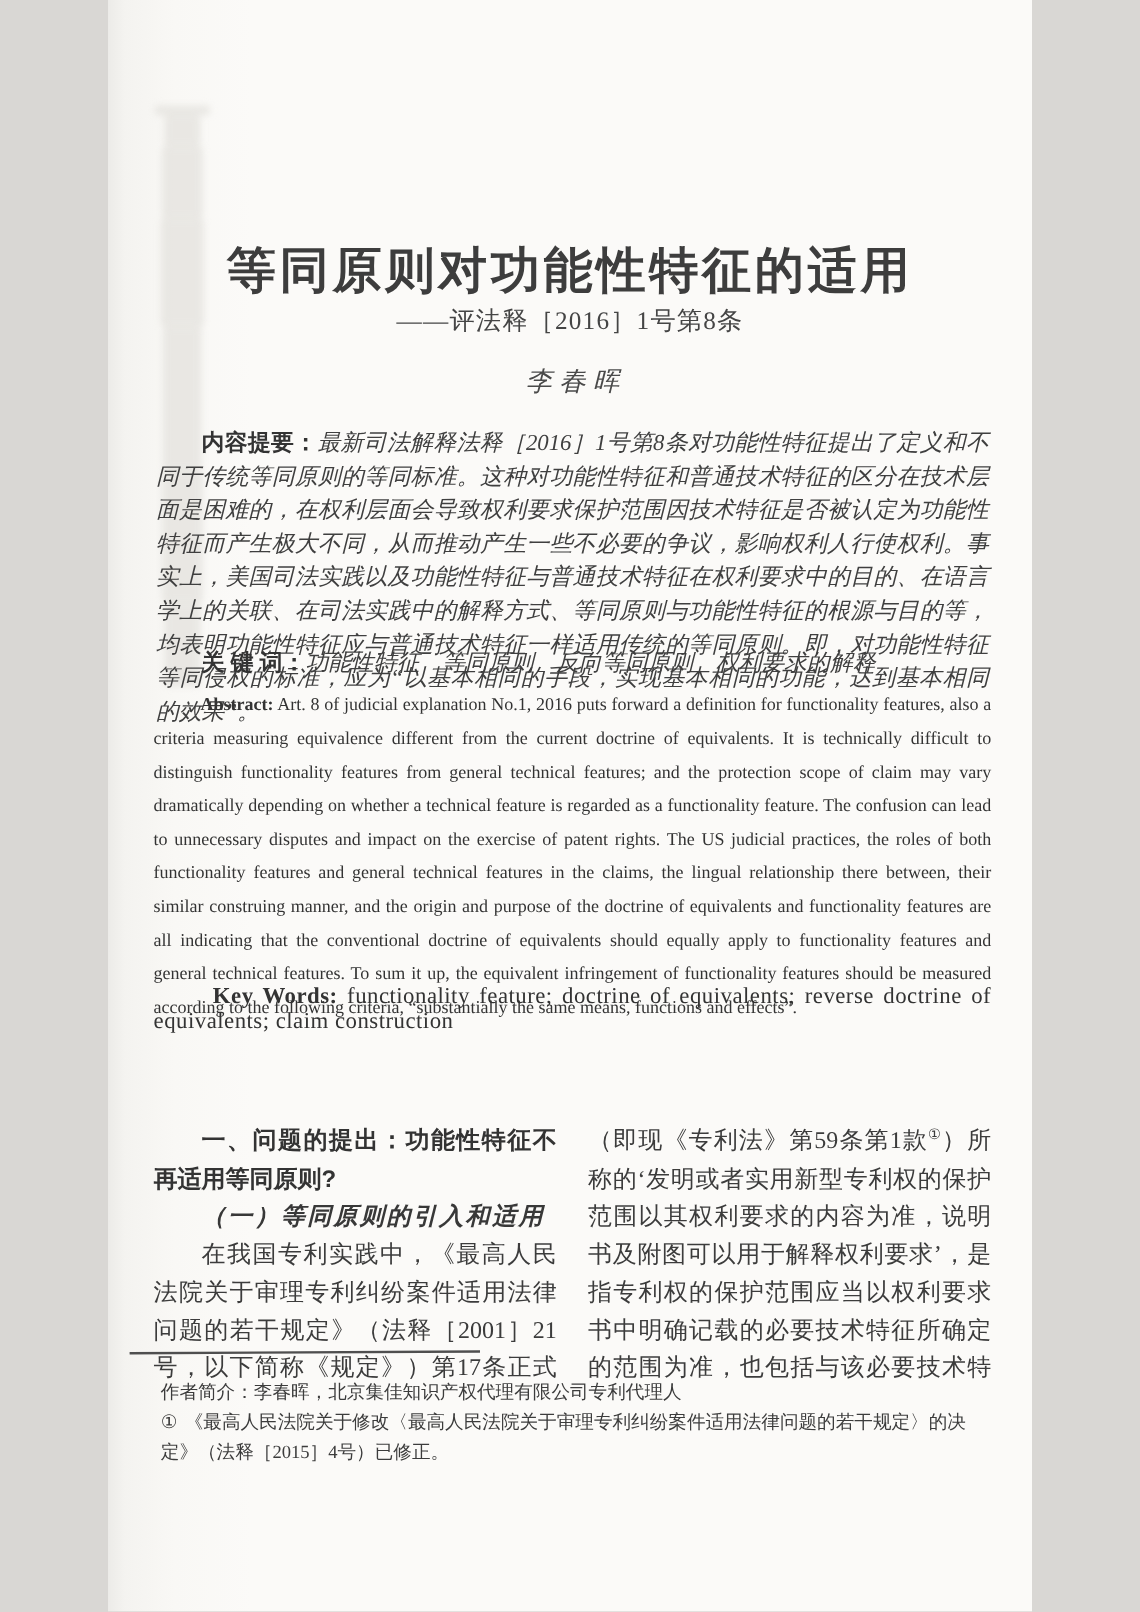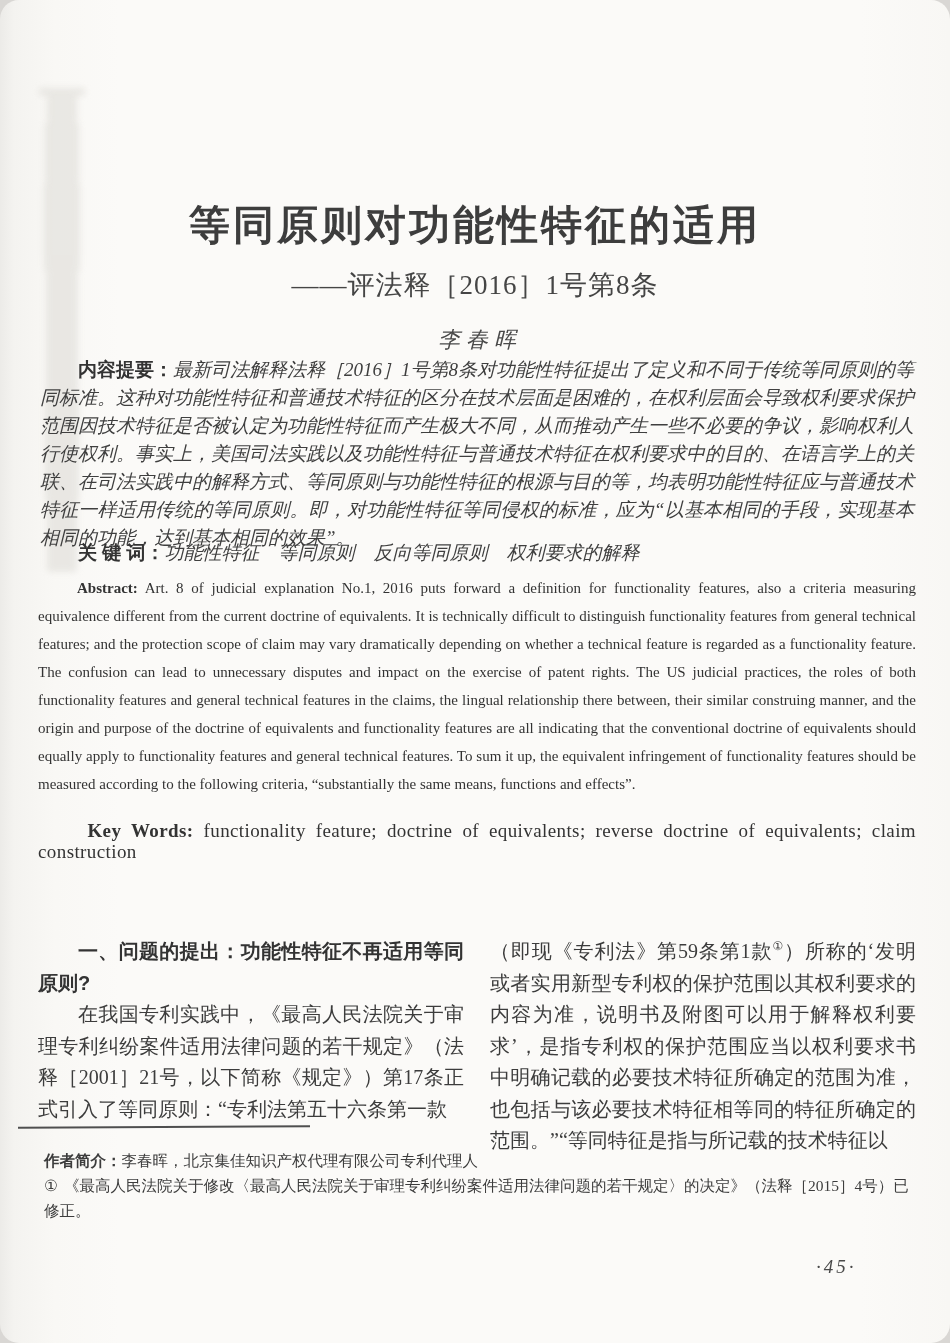--- a/index.html
+++ b/index.html
@@ -1,43 +1,42 @@
 <!DOCTYPE html>
 <html><head>
 <meta charset="utf-8">
 <style>
   html,body{margin:0;padding:0;}
   body{background:#d9d7d4;font-family:"Liberation Serif", serif;}
   .page{
     position:relative;
-    width:950px;height:1343px;
+    width:770px;height:1343px;
     margin:0 auto;
     background:
       linear-gradient(90deg,#ecebe8 0px,#f4f3f0 14px,#f9f8f5 55px,#fbfaf8 120px,#fbfaf8 860px,#f8f7f4 950px);
     color:#3a3a3a;
     overflow:hidden;
-    border-radius:19px;
   }
   
   .bleed{position:absolute;left:22px;top:88px;width:80px;height:700px;opacity:.55;filter:blur(3px);}
   .bleed i{display:block;background:#dcdad5;border-radius:3px;margin:0 auto;}
   .b1{width:46px;height:8px;margin-bottom:60px;}
   .b2{width:30px;height:26px;margin-bottom:40px;}
   .b3{width:34px;height:60px;margin-bottom:34px;}
   .b4{width:36px;height:90px;margin-bottom:30px;}
   .b5{width:32px;height:120px;margin-bottom:28px;}
   .b6{width:34px;height:110px;margin-bottom:26px;}
   .b7{width:30px;height:70px;}
 
   .title-block{position:absolute;left:0;top:198px;width:100%;text-align:center;}
   .title-main{
     font-size:41px;font-weight:bold;letter-spacing:3px;color:#3d3d3d;
     font-family:"Liberation Serif", serif;margin:0;
   }
-  .title-sub{font-size:27px;color:#454545;margin-top:14px;letter-spacing:1px;}
+  .title-sub{font-size:21px;color:#454545;letter-spacing:1px;}
   .title-author{font-size:22px;color:#4a4a4a;margin-top:22px;letter-spacing:6px;font-style:italic;padding-left:10px;}
 
   .cn-abstract{
     position:absolute;left:40px;right:36px;top:356px;
     font-size:19px;line-height:28px;text-align:justify;
     font-style:italic;color:#3f3f3f;
   }
   .cn-abstract p{margin:0;text-indent:2em;}
   .label-hei{font-style:normal;font-weight:bold;font-family:"Liberation Sans", sans-serif;color:#333;}
 
@@ -75,21 +74,21 @@
     font-weight:bold;font-style:italic;letter-spacing:2px;color:#383838;
     text-indent:2em;margin:0;font-size:20px;
   }
   .col p.body-p{margin:0;text-indent:2em;}
   .col p.body-p-noindent{margin:0;text-indent:0;}
   sup.fn{font-size:12px;line-height:0;}
 
   .fn-rule{position:absolute;left:18px;top:1126px;width:292px;height:2px;background:#4f4f4f;transform:rotate(-0.3deg);}
 
   .footer{position:absolute;left:44px;right:40px;top:1148px;font-size:15.5px;line-height:25px;color:#3c3c3c;}
-  .footer .flabel{font-weight:bold;font-family:"Liberation Sans", sans-serif;}
+  .footer .flabel{font-weight:normal;font-family:"Liberation Sans", sans-serif;}
   .footer p{margin:0;}
   .fn-marker{display:inline-block;margin-right:6px;}
 
   .page-number{
     position:absolute;left:816px;top:1256px;
     font-style:italic;font-size:19px;letter-spacing:3px;color:#4a4a4a;
     font-family:"Liberation Serif", serif;
   }
 </style>
 </head>
@@ -133,20 +132,21 @@
   <div class="en-keywords">
     <p>
       <span class="label-en">Key Words:</span>
       <span>functionality feature; doctrine of equivalents; reverse doctrine of equivalents; claim construction</span>
     </p>
   </div>
 
   <div class="columns">
     <div class="col">
       <h3 class="col-h1">一、问题的提出：功能性特征不再适用等同原则?</h3>
+      <h4 class="col-h2">（一）等同原则的引入和适用</h4>
       <p class="body-p">在我国专利实践中，《最高人民法院关于审理专利纠纷案件适用法律问题的若干规定》（法释［2001］21号，以下简称《规定》）第17条正式引入了等同原则：“专利法第五十六条第一款</p>
     </div>
     <div class="col">
       <p class="body-p-noindent"><span>（即现《专利法》第59条第1款</span><sup class="fn">①</sup><span>）所称的‘发明或者实用新型专利权的保护范围以其权利要求的内容为准，说明书及附图可以用于解释权利要求’，是指专利权的保护范围应当以权利要求书中明确记载的必要技术特征所确定的范围为准，也包括与该必要技术特征相等同的特征所确定的范围。”“等同特征是指与所记载的技术特征以</span></p>
     </div>
   </div>
 
   <div class="fn-rule"></div>
 
   <div class="footer">

